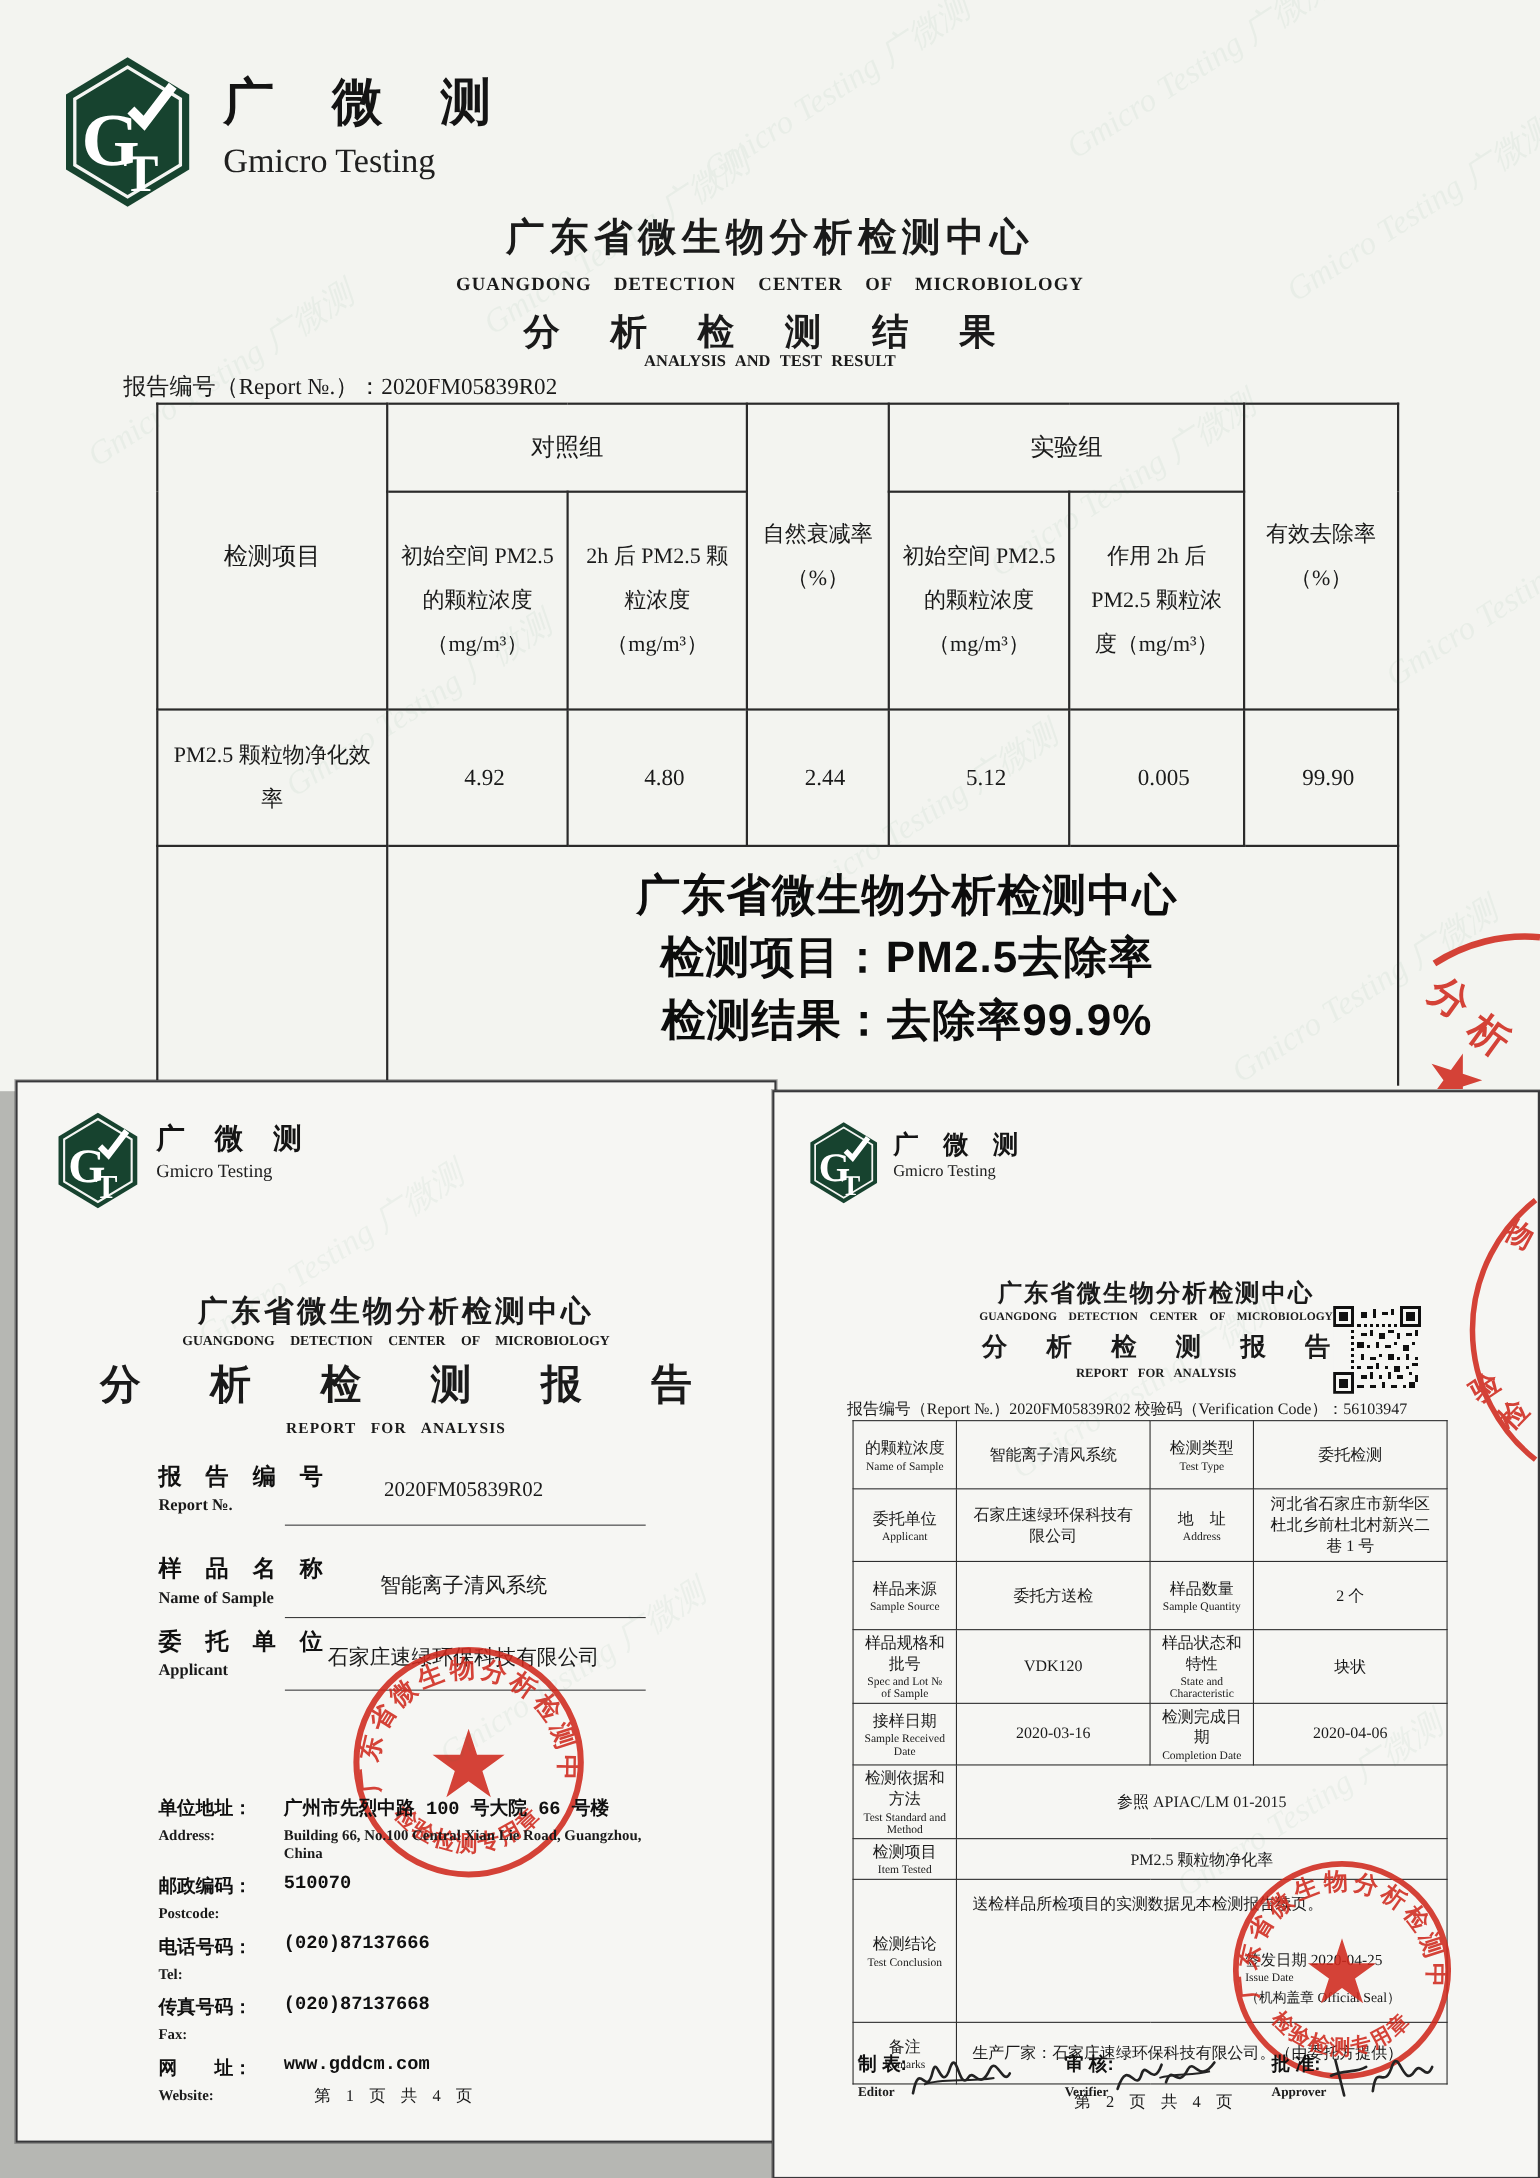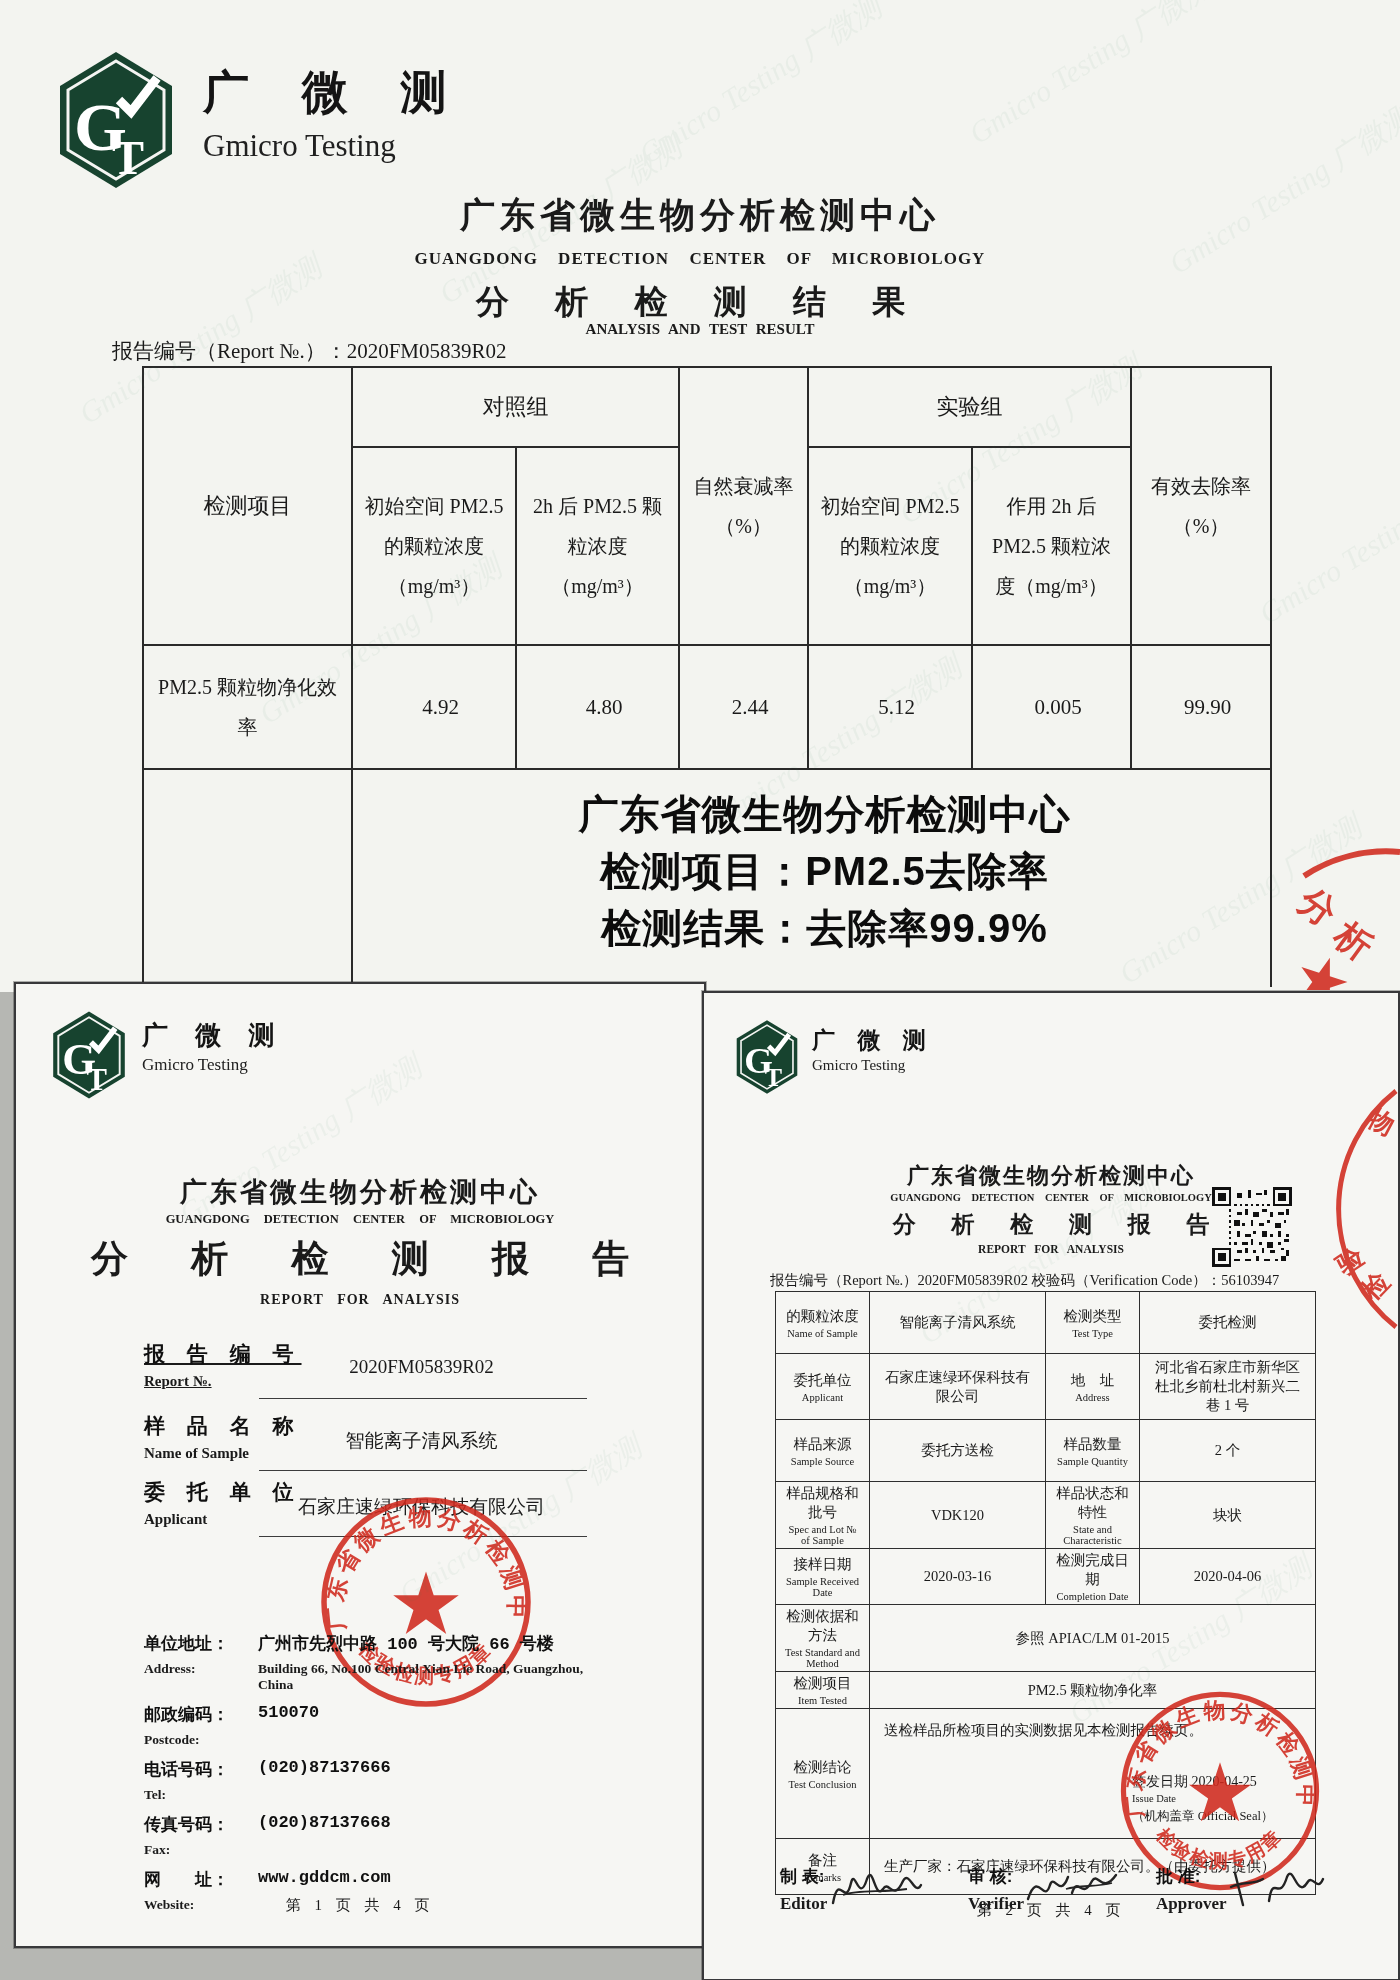--- a/index.html
+++ b/index.html
@@ -72,21 +72,21 @@
   .ptab .lc .en{font-size:10.5px;margin-top:2px;}
   .concl{position:relative;text-align:left;vertical-align:top;}
   .concl .cv{position:absolute;left:14px;top:12px;}
   .issue{position:absolute;left:262px;top:64px;text-align:left;}
   .issue .i1{font-size:14px;}
   .issue .i2{font-size:10.5px;margin-top:2px;}
   .issue .i3{font-size:12.5px;margin-top:4px;}
   .sigs{position:absolute;left:76px;top:872px;display:flex;}
   .sig{display:flex;width:188px;}
   .s-cn{font-family:"Liberation Sans","DejaVu Sans",sans-serif;font-weight:bold;font-size:17px;color:#101010;}
-  .s-en{font-weight:bold;font-size:17px;margin-top:6px;}
+  .s-en{font-weight:bold;font-size:12px;margin-top:6px;}
   .sig svg{margin-left:-4px;margin-top:-6px;}
   
   .stampsvg{opacity:.87;}
   
   .wm{position:absolute;inset:0;z-index:40;pointer-events:none;opacity:.05;color:#2f7c50;
       font-style:italic;font-size:30px;white-space:nowrap;}
   .wm span{position:absolute;transform:rotate(-33deg);}
 </style>
 </head>
 <body>
@@ -179,21 +179,21 @@
       <div class="logo-cn">广 微 测</div>
       <div class="logo-en">Gmicro Testing</div>
     </div>
   </div>
 
   <div class="abs ctr p1-t1">广东省微生物分析检测中心</div>
   <div class="abs ctr p1-t2">GUANGDONG DETECTION CENTER OF MICROBIOLOGY</div>
   <div class="abs ctr p1-t3">分 析 检 测 报 告</div>
   <div class="abs ctr p1-t4">REPORT FOR ANALYSIS</div>
 
-  <div class="field" style="top:356px;text-decoration:underline;">
+  <div class="field" style="top:344px;">
     <div class="f-cn">报 告 编 号</div>
     <div class="f-en">Report №.</div>
     <div class="f-val">2020FM05839R02</div>
     <div class="f-line"></div>
   </div>
   <div class="field" style="top:428px;">
     <div class="f-cn">样 品 名 称</div>
     <div class="f-en">Name of Sample</div>
     <div class="f-val">智能离子清风系统</div>
     <div class="f-line"></div>

